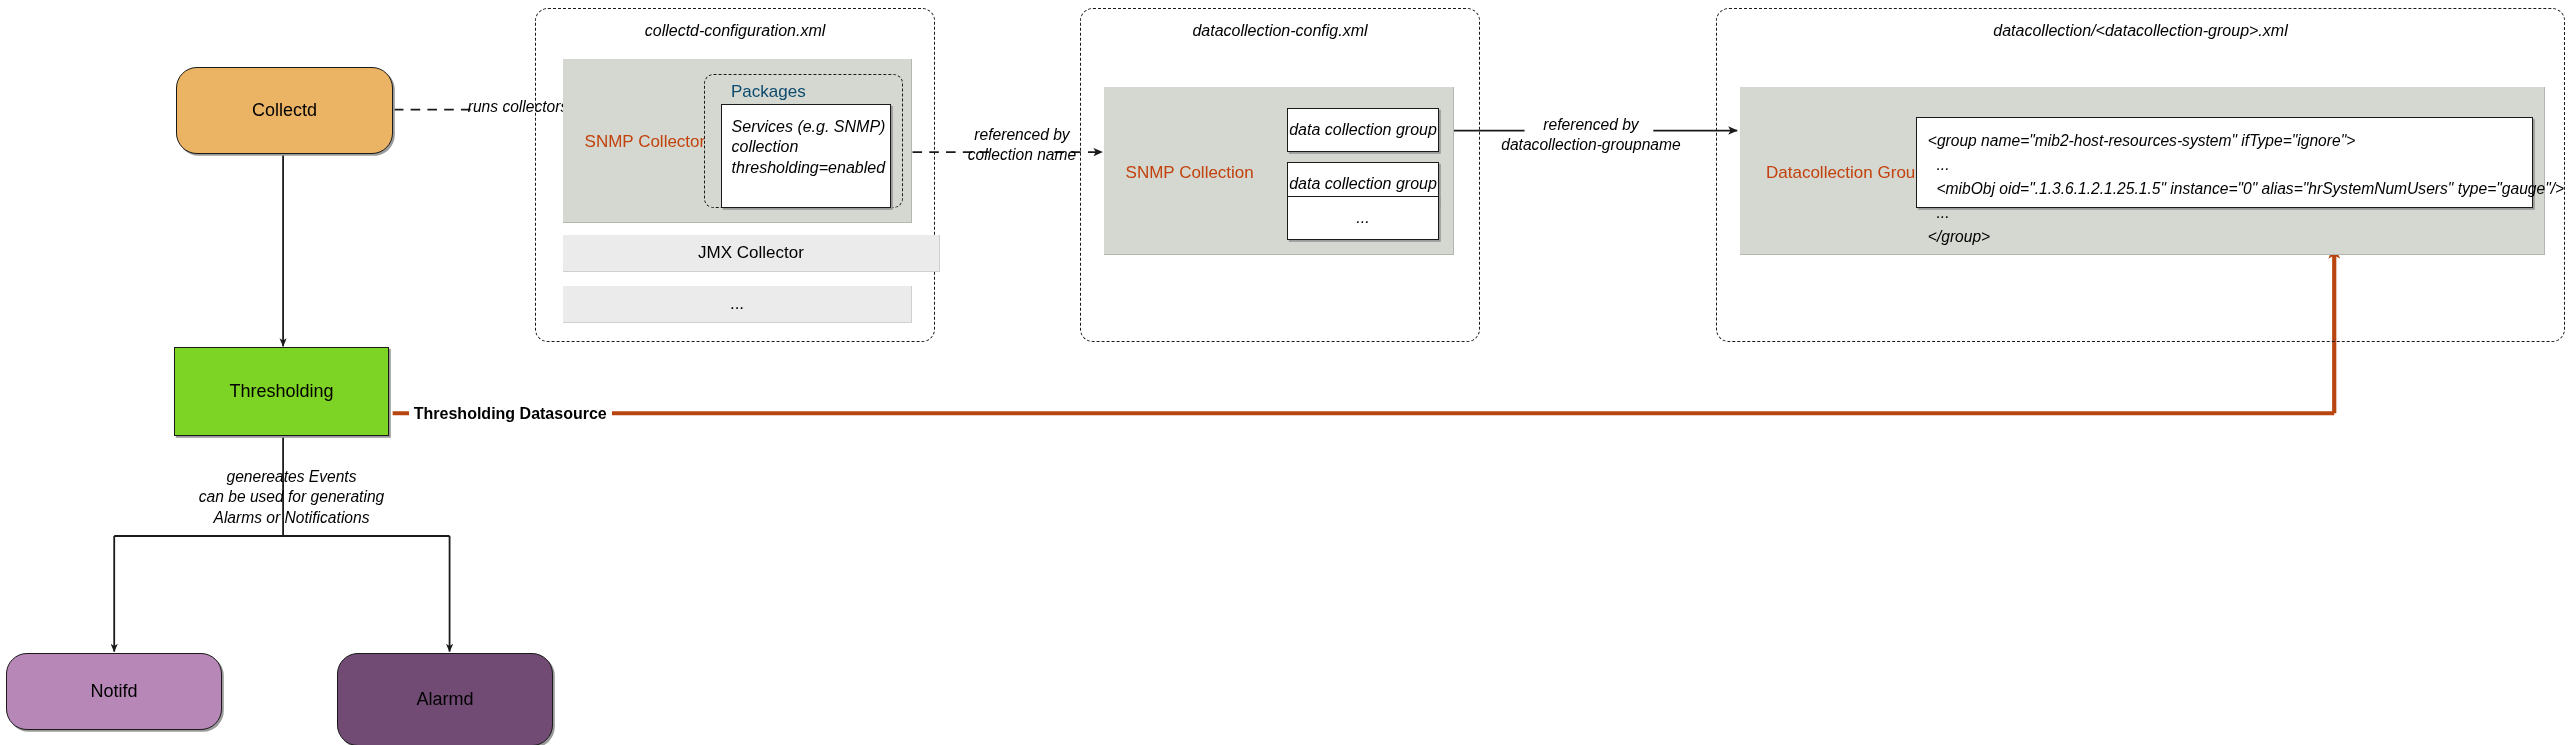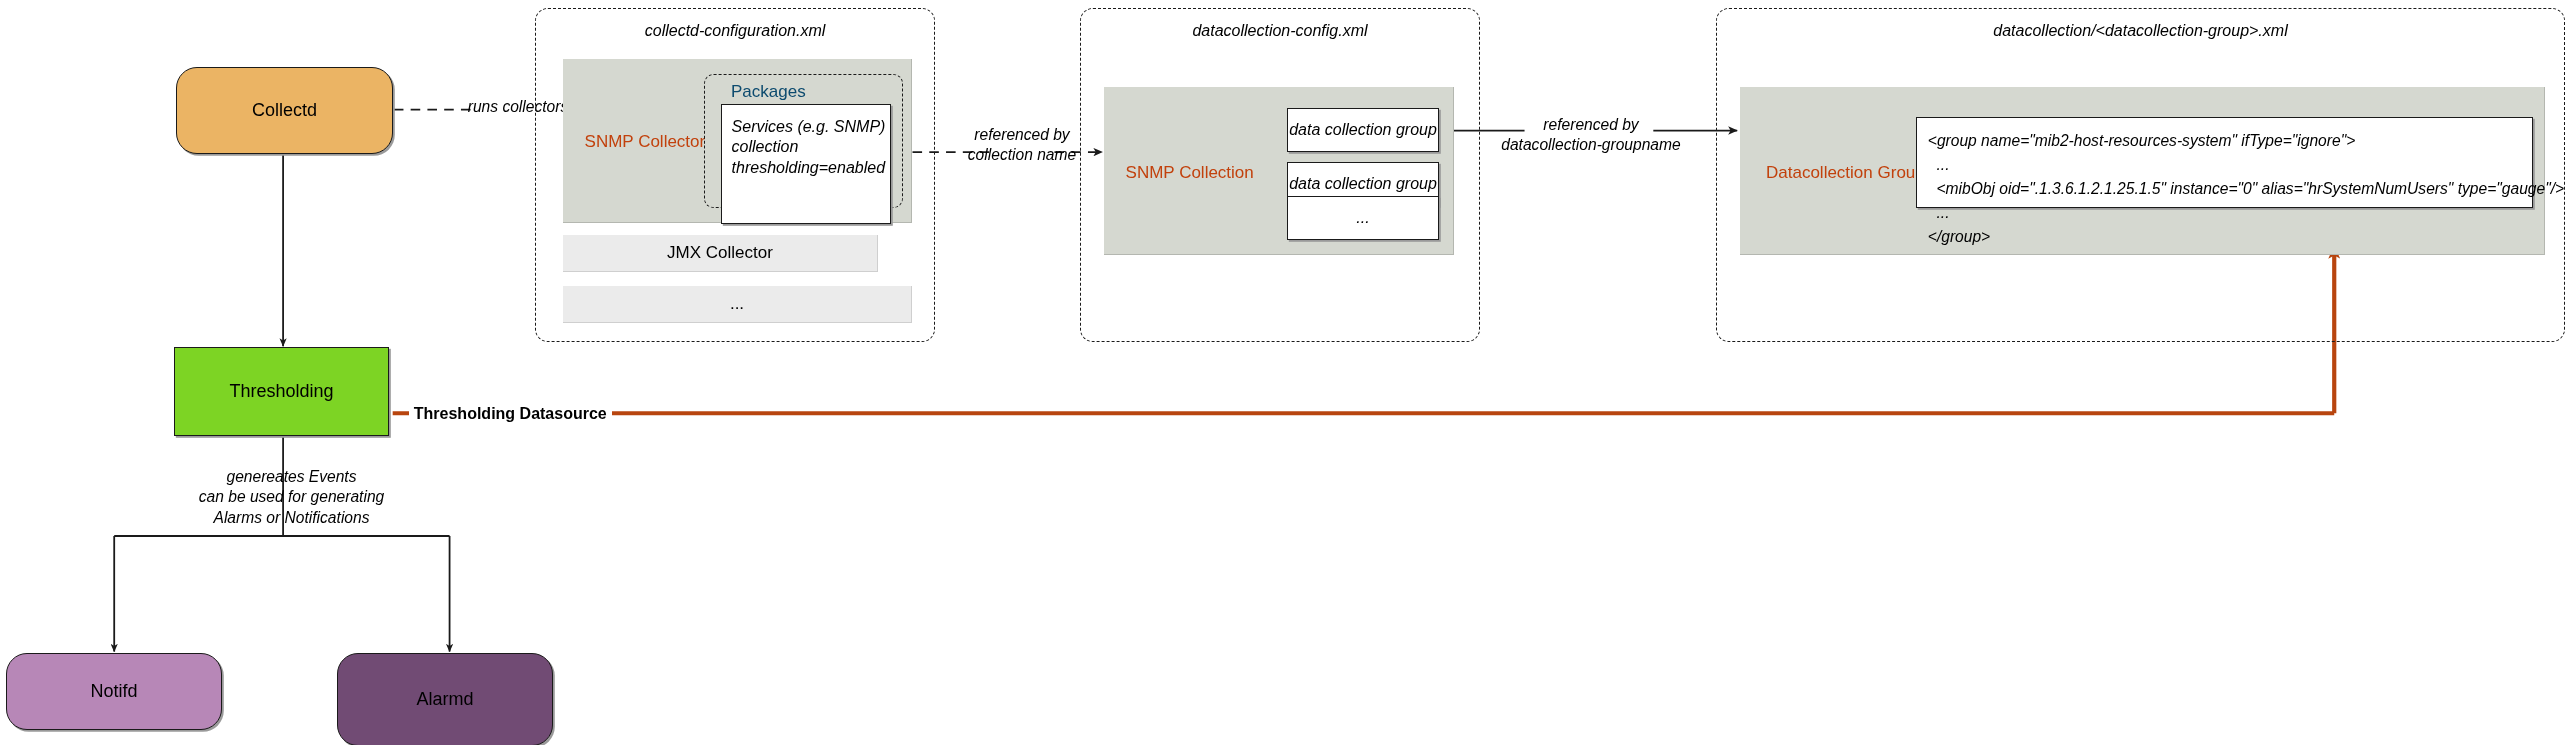--- a/index.html
+++ b/index.html
@@ -233,27 +233,27 @@
   </div>
 
   <div class="abs grey-box" style="left:563px; top:59px; width:349px; height:164px;">
     <div class="grey-box-label" style="left:21.6px; top:73px;">SNMP Collector</div>
   </div>
 
   <div class="abs packages-group" style="left:704px; top:74px; width:199px; height:134px;">
     <div class="packages-label">Packages</div>
   </div>
 
-  <div class="abs white-box" style="left:721px; top:104px; width:170px; height:120px;">
+  <div class="abs white-box" style="left:721px; top:104px; width:170px; height:104px;">
     <div class="white-box-text" style="left:9.6px; top:12px; width:157px;">Services (e.g. SNMP)
 collection
 thresholding=enabled</div>
   </div>
 
-  <div class="abs strip-box" style="left:563px; top:235px; width:315px; height:37px;">
+  <div class="abs strip-box" style="left:563px; top:235px; width:377px; height:37px;">
     <span>JMX Collector</span>
   </div>
 
   <div class="abs strip-box" style="left:563px; top:286px; width:349px; height:37px;">
     <span>...</span>
   </div>
 
   <div class="abs file-panel" style="left:1080px; top:8.4px; width:400px; height:334px;">
     <div class="file-title">datacollection-config.xml</div>
   </div>

